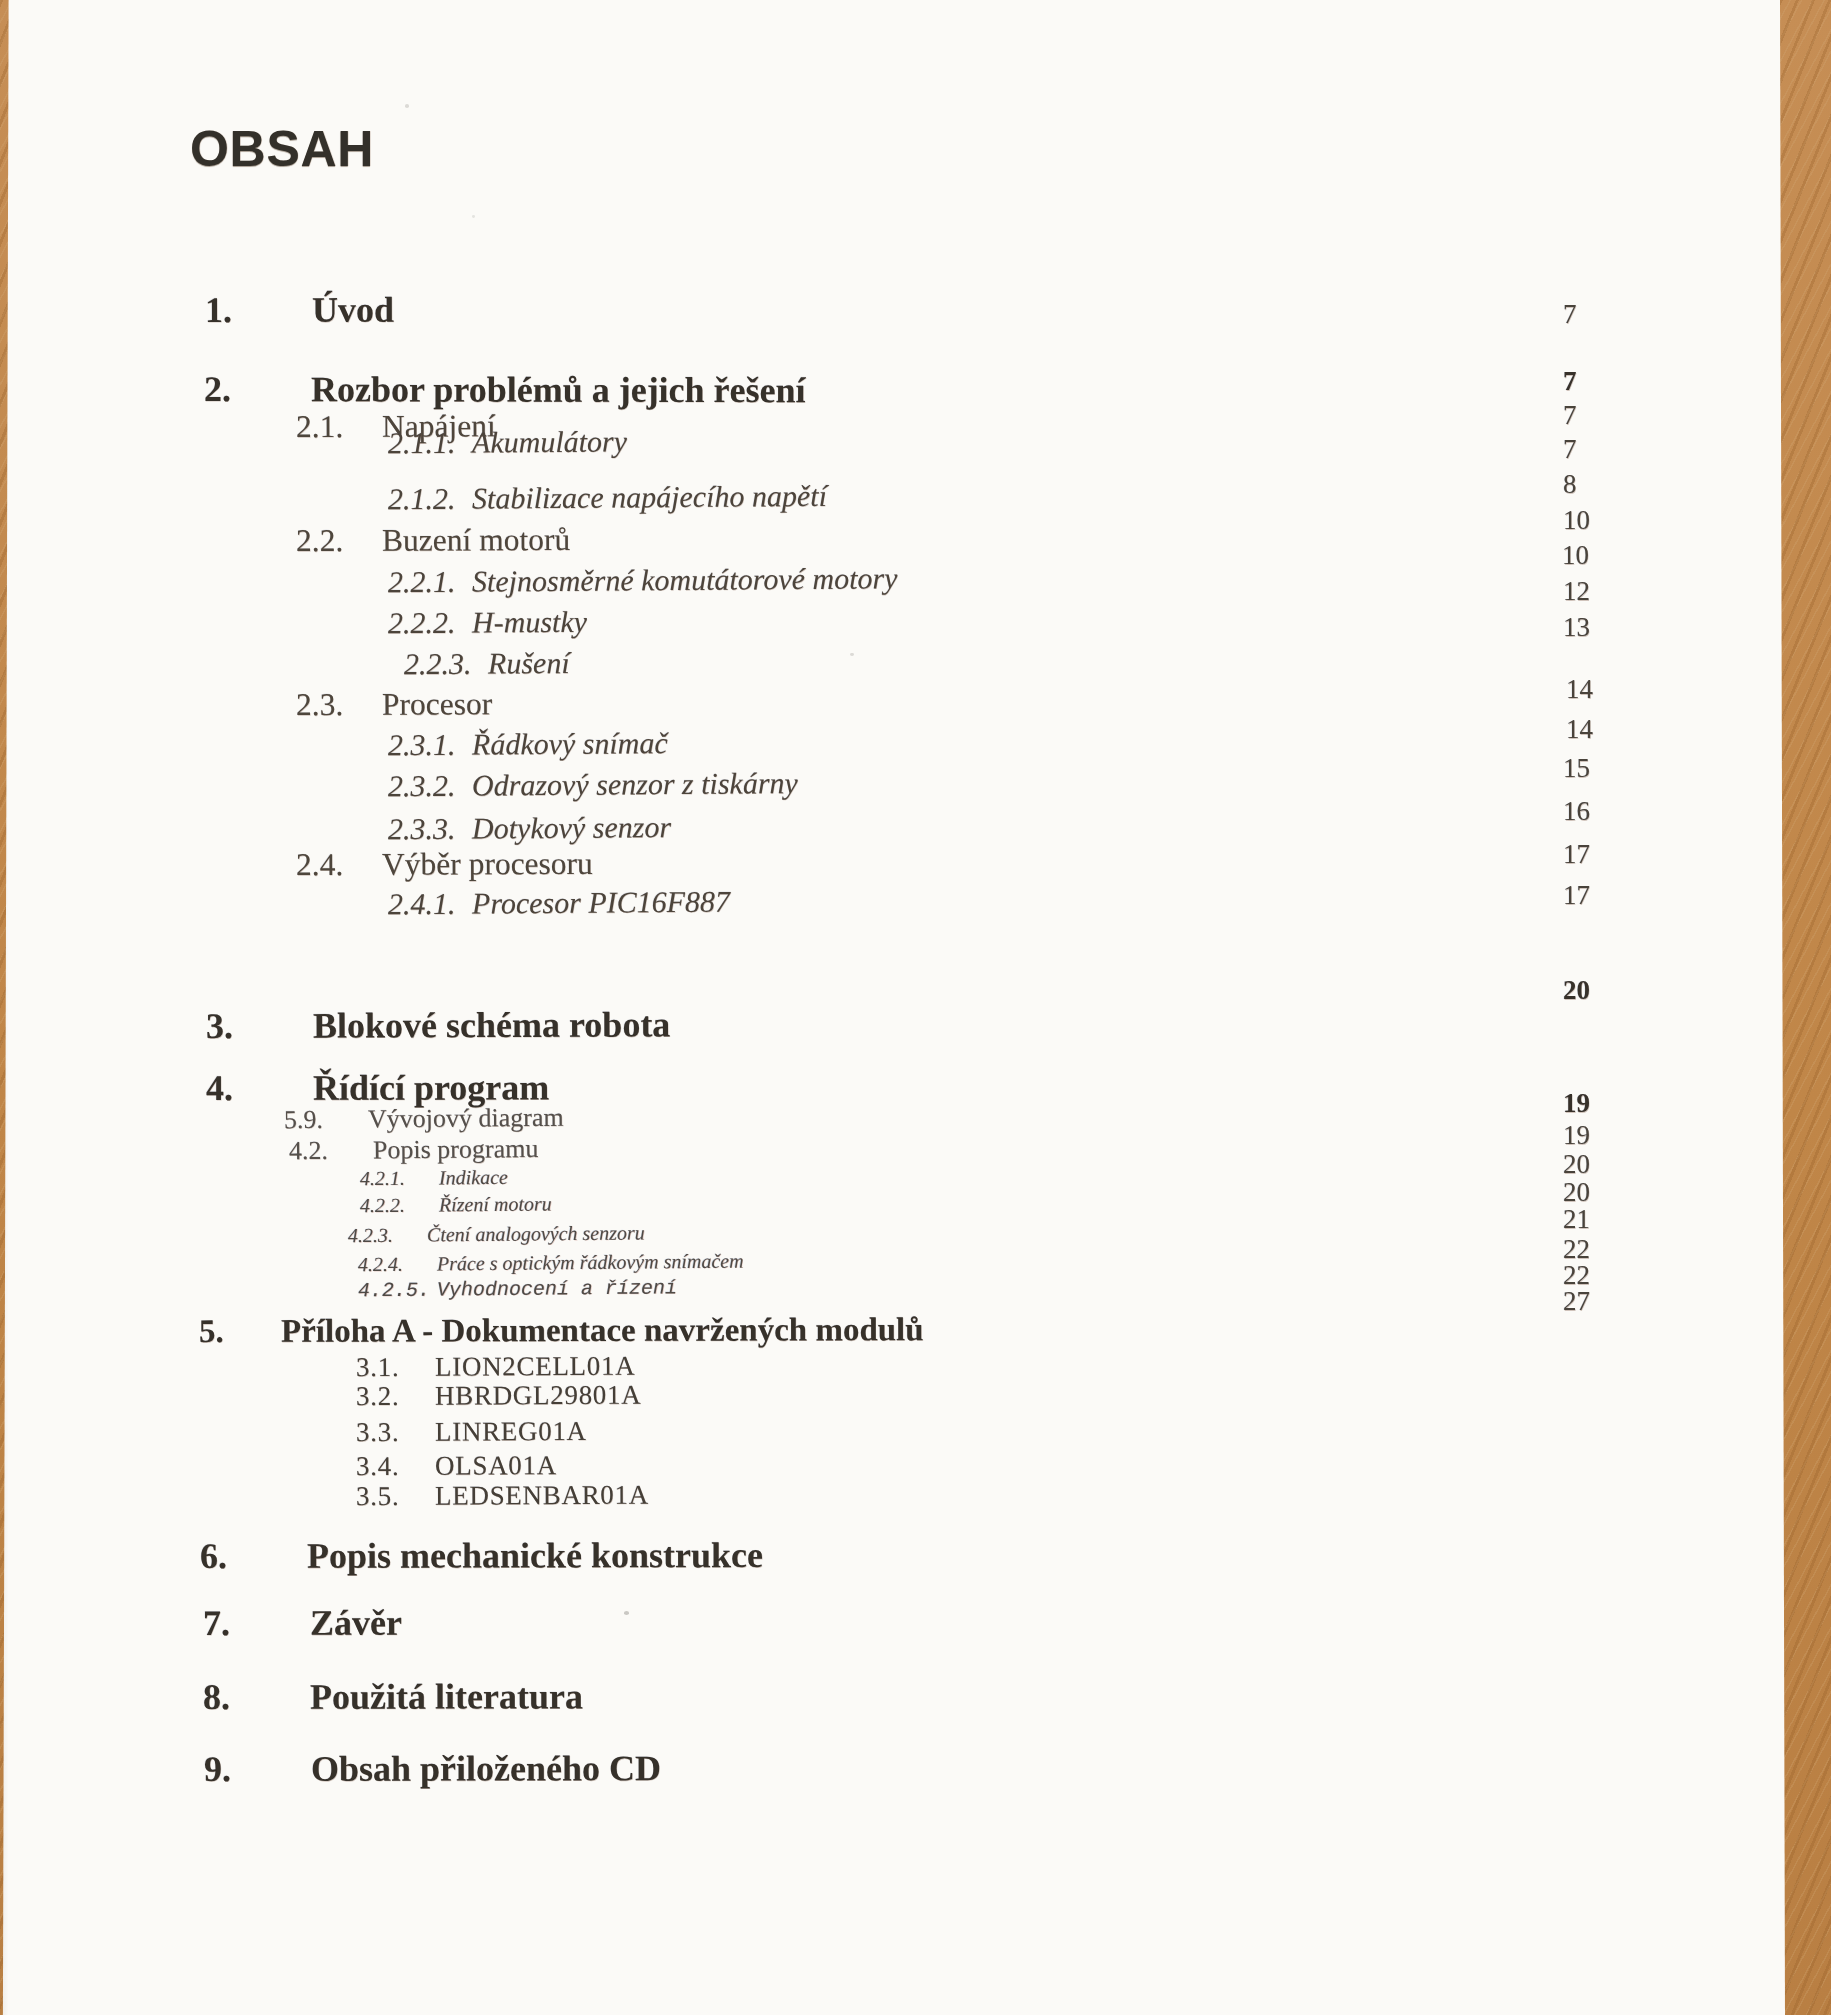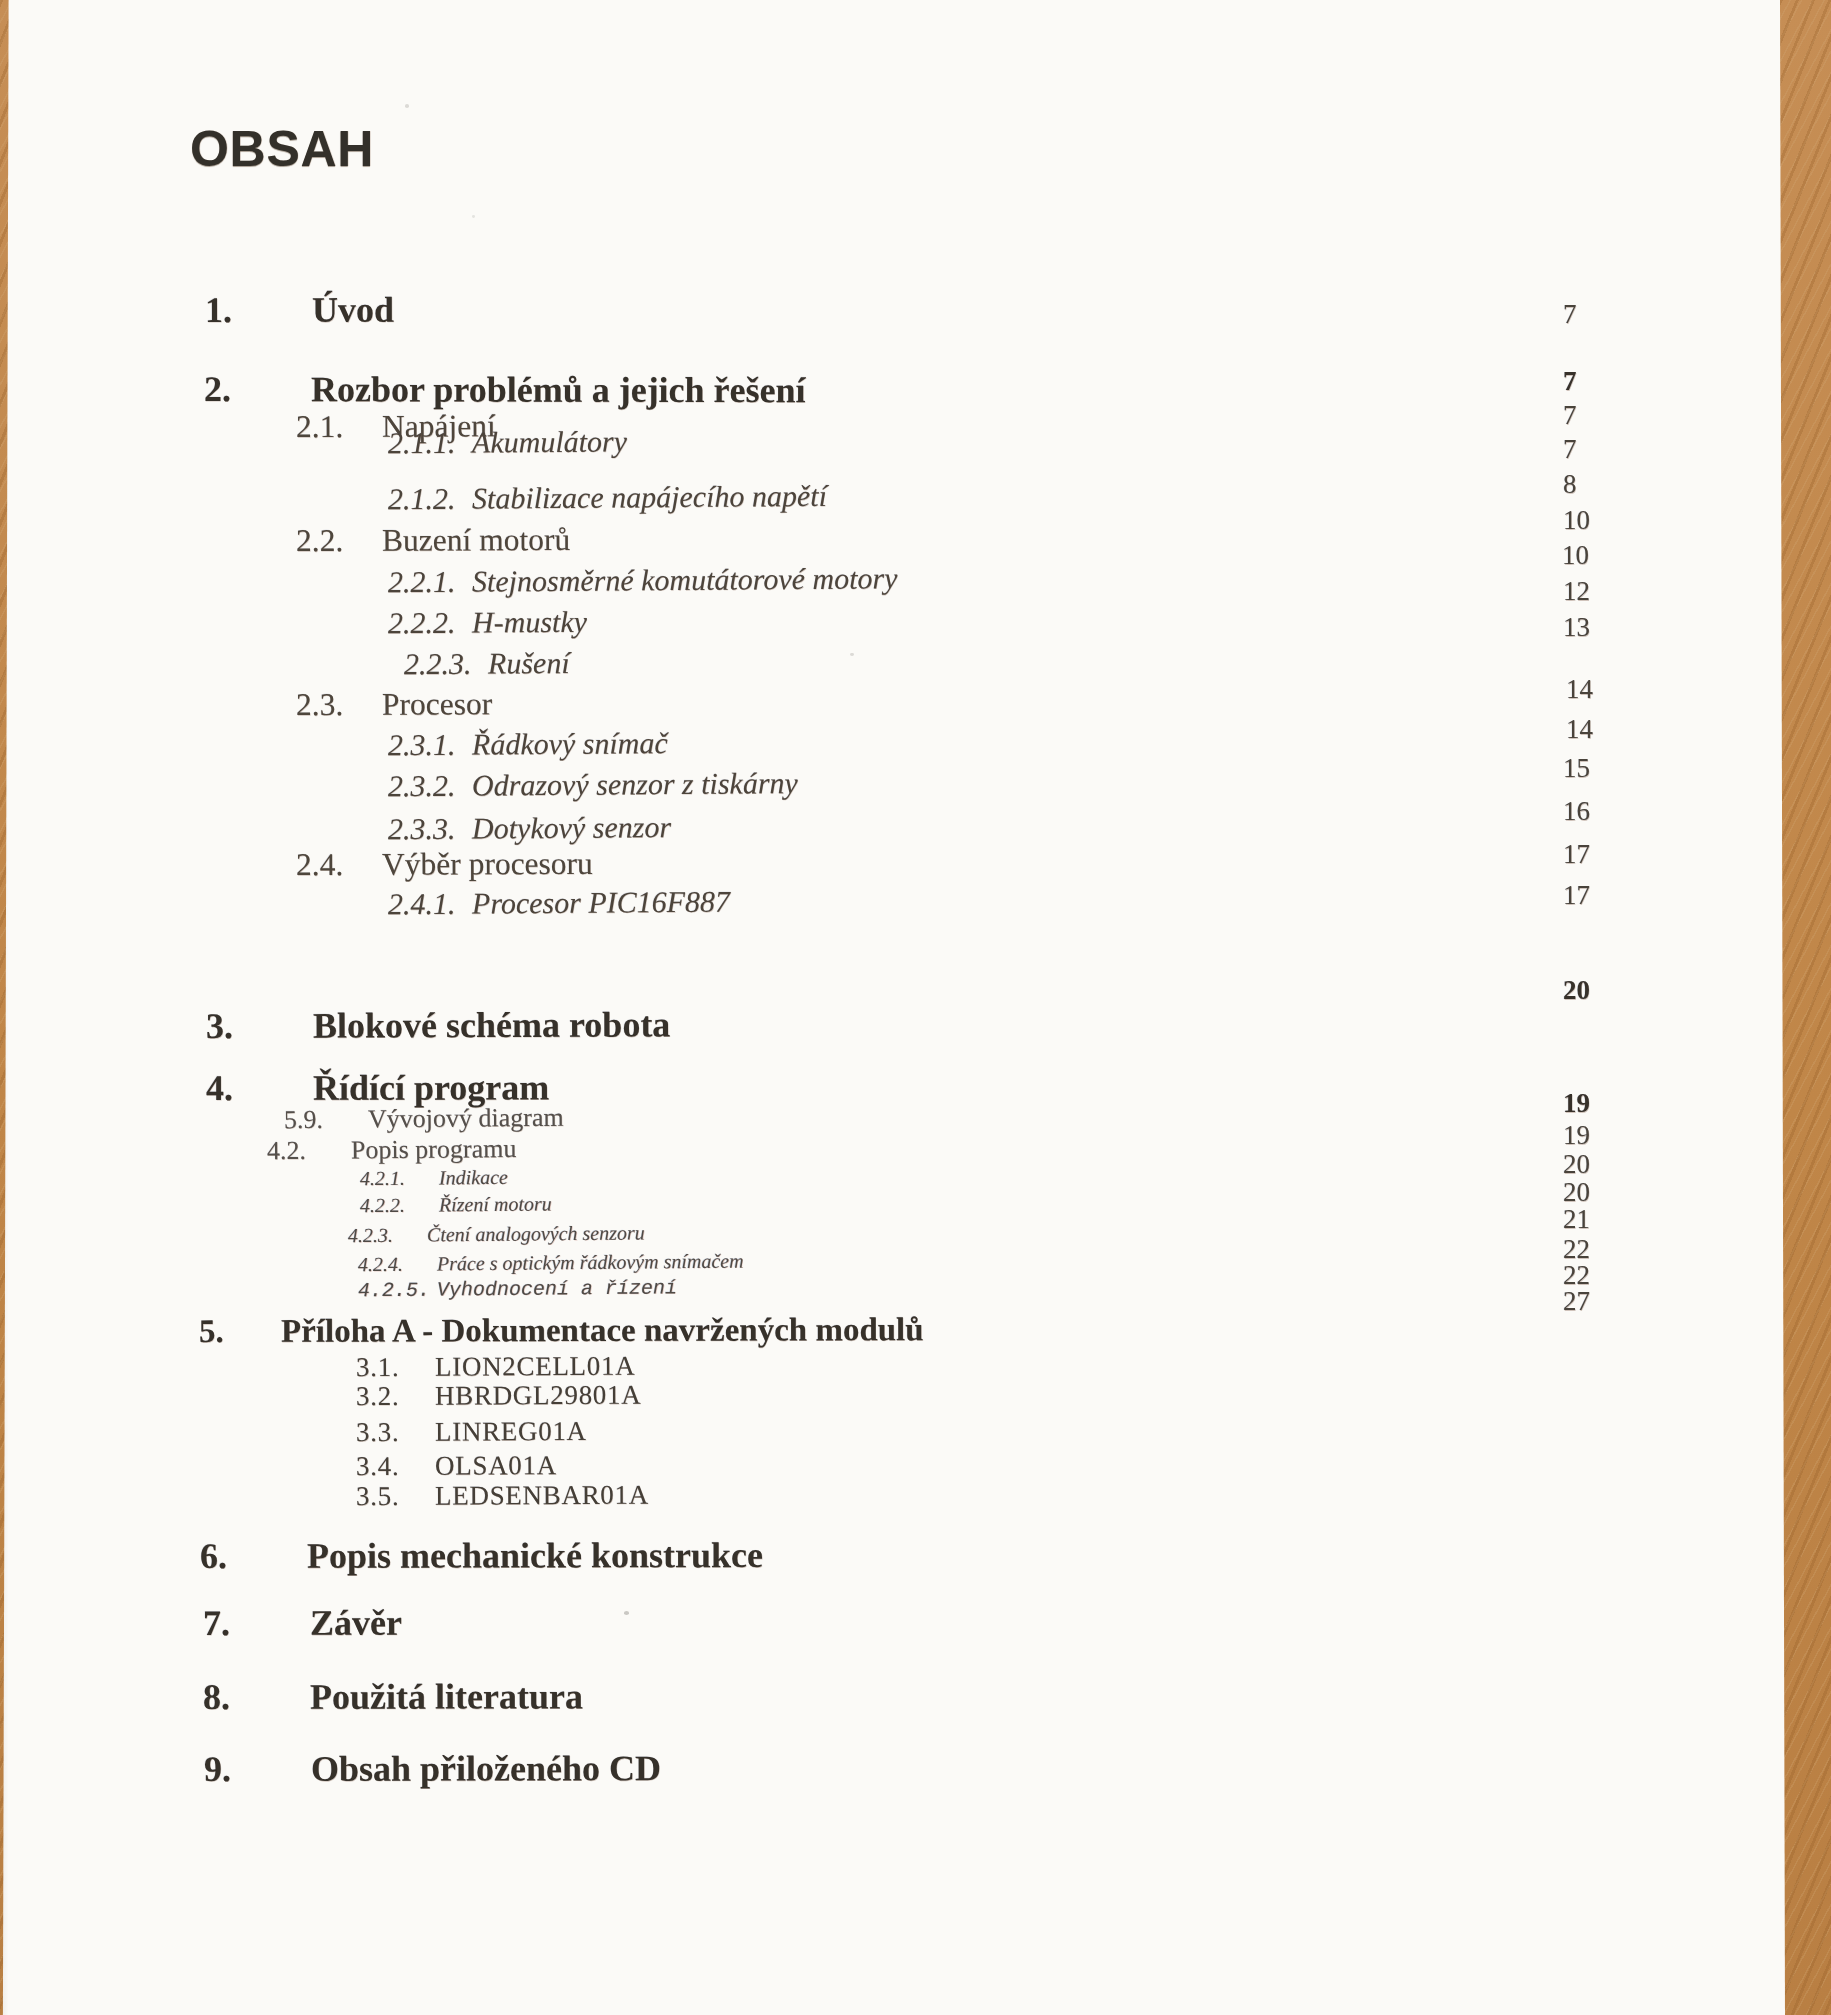--- a/index.html
+++ b/index.html
@@ -68,21 +68,21 @@
   .entry:nth-child(9){top:649px;left:404px;}
   .entry:nth-child(10){top:689px;left:296px;}
   .entry:nth-child(11){top:730px;left:388px;}
   .entry:nth-child(12){top:771px;left:388px;}
   .entry:nth-child(13){top:814px;left:388px;}
   .entry:nth-child(14){top:849px;left:296px;}
   .entry:nth-child(15){top:889px;left:388px;}
   .entry:nth-child(16){top:1008px;left:206px;transform:rotate(-0.2deg);}
   .entry:nth-child(17){top:1070px;left:206px;}
   .entry:nth-child(18){top:1107px;left:284px;}
-  .entry:nth-child(19){top:1138px;left:267px;}
+  .entry:nth-child(19){top:1138px;left:289px;}
   .entry:nth-child(20){top:1168px;left:360px;}
   .entry:nth-child(21){top:1195px;left:360px;}
   .entry:nth-child(22){top:1225px;left:348px;}
   .entry:nth-child(23){top:1254px;left:358px;}
   .entry:nth-child(24){top:1281px;left:358px;font-family:Liberation Mono, monospace;}
   .entry:nth-child(25){top:1315px;left:199px;font-size:33px;transform:rotate(-0.15deg);}
   .entry:nth-child(25) .lbl{left:82px;}
   .entry:nth-child(26){top:1354px;left:356px;}
   .entry:nth-child(27){top:1383px;left:356px;}
   .entry:nth-child(28){top:1419px;left:356px;}

